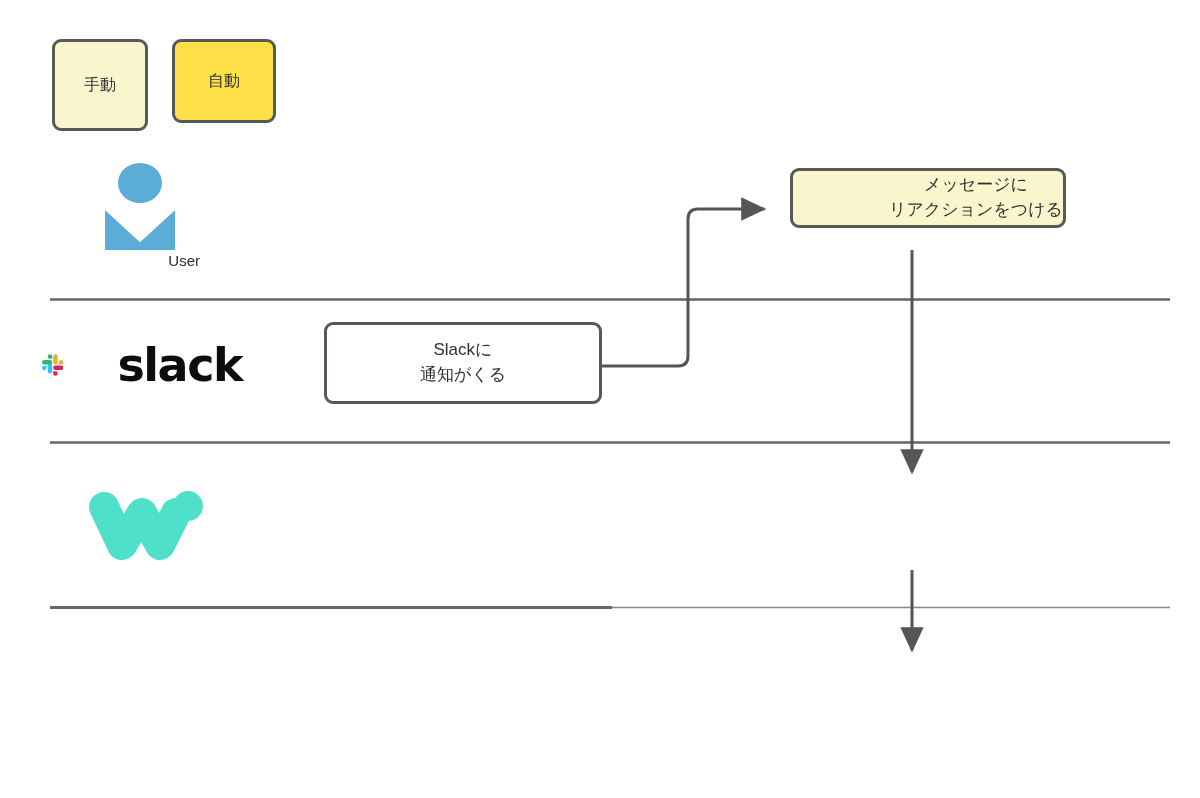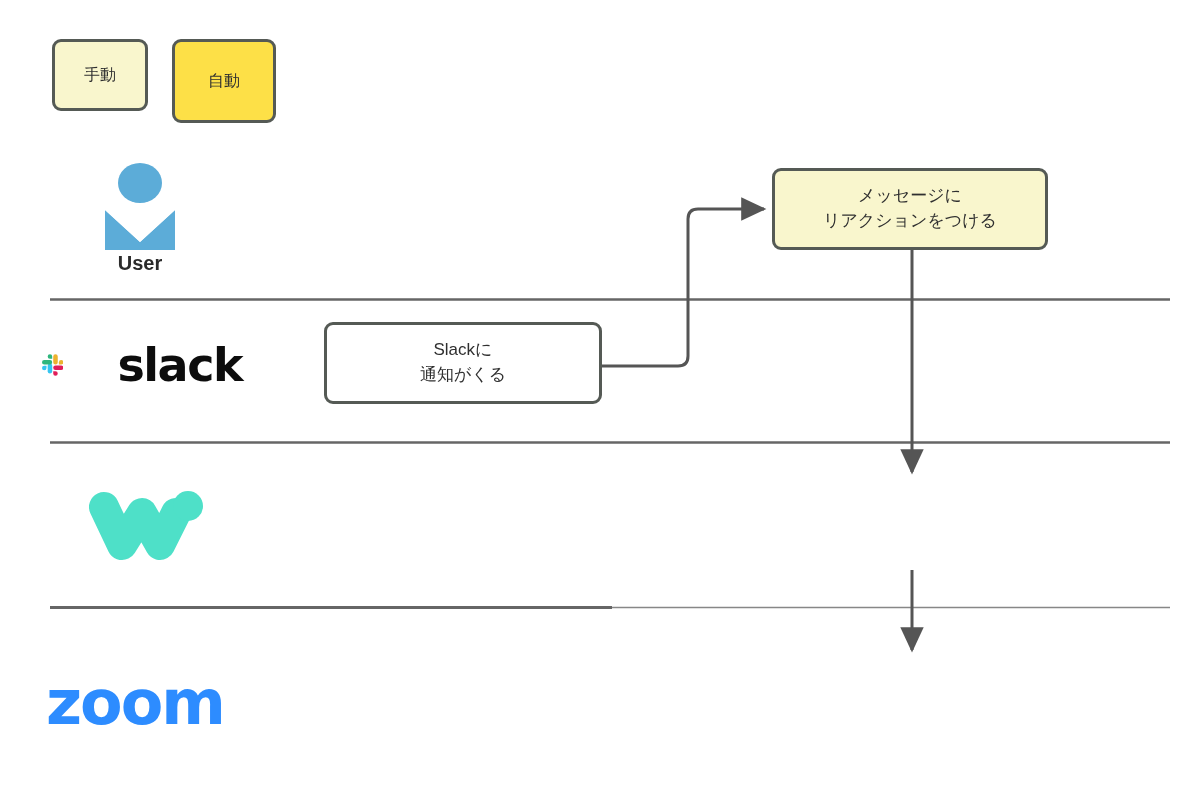--- a/index.html
+++ b/index.html
@@ -67,25 +67,24 @@
 
   
   .lane-label {
     position: absolute;
     display: flex;
     align-items: center;
     justify-content: center;
   }
   .user-caption {
     position: absolute;
-    font-size: 20px;
+    font-size: 15px;
     color: #2b2b2b;
-    text-align: center;
+    text-align: right;
     width: 120px;
-    font-weight: bold;
   }
   .slack-word {
     font-family: "DejaVu Sans", sans-serif;
     font-weight: 700;
     font-size: 46px;
     letter-spacing: -1.5px;
     color: #0d0d0d;
   }
   .zoom-word {
     font-family: "DejaVu Sans", sans-serif;
@@ -112,21 +111,21 @@
     <line x1="50" y1="607.5" x2="612" y2="607.5" stroke="#666666" stroke-width="2.8"></line>
     <line x1="612" y1="607.5" x2="1170" y2="607.5" stroke="#878787" stroke-width="1.7"></line>
 
     <path d="M 602 366 L 678 366 Q 688 366 688 356 L 688 219 Q 688 209 698 209 L 764 209" fill="none" stroke="#555555" stroke-width="3" stroke-linecap="butt" marker-end="url(#arrowhead)"></path>
 
     <path d="M 912 250 L 912 472" fill="none" stroke="#555555" stroke-width="3" marker-end="url(#arrowhead)"></path>
 
     <path d="M 912 570 L 912 650" fill="none" stroke="#555555" stroke-width="3" marker-end="url(#arrowhead)"></path>
   </svg>
 
-  <div class="legend-box manual" style="left:52px; top:39px; width:96px; height:72px;">
+  <div class="legend-box manual" style="left:52px; top:39px; width:96px; height:92px;">
     <span>手動</span>
   </div>
   <div class="legend-box auto" style="left:172px; top:39px; width:104px; height:84px;">
     <span>自動</span>
   </div>
 
   <div class="lane-label" style="left:95px; top:160px; width:90px; height:90px;">
     <svg width="90" height="90" viewBox="0 0 90 90" aria-hidden="true">
       <ellipse cx="45" cy="23" rx="22" ry="20" fill="#5cacd8"></ellipse>
       <path d="M 10 50 L 80 50 L 80 90 L 10 90 Z M 10 50 L 45 82 L 80 50 Z" fill="#5cacd8" fill-rule="evenodd"></path>
@@ -156,26 +155,22 @@
 
   <div class="lane-label" style="left:86px; top:487px; width:120px; height:80px;">
     <svg width="120" height="80" viewBox="0 0 120 80" aria-hidden="true">
       <g fill="none" stroke="#4ee0c8" stroke-width="30" stroke-linecap="round" stroke-linejoin="round">
         <path d="M 18 20 L 36 58 L 56 26 L 74 58 L 90 26"></path>
       </g>
       <circle cx="102" cy="19" r="15" fill="#4ee0c8"></circle>
     </svg>
   </div>
 
-  <div class="lane-label" style="left:46px; top:665px; width:230px; height:74px;
-              justify-content:flex-start;">
-    <span class="zoom-word">zoom</span>
-  </div>
 
-  <div class="node manual" style="left:772px; top:168px; width:276px; height:82px;">
+  <div class="node manual" style="left:790px; top:168px; width:276px; height:60px;justify-content:flex-end;">
     <span>メッセージに
 リアクションをつける</span>
   </div>
 
   <div class="node plain" style="left:324px; top:322px; width:278px; height:82px;">
     <span>Slackに
 通知がくる</span>
   </div>
 
 

